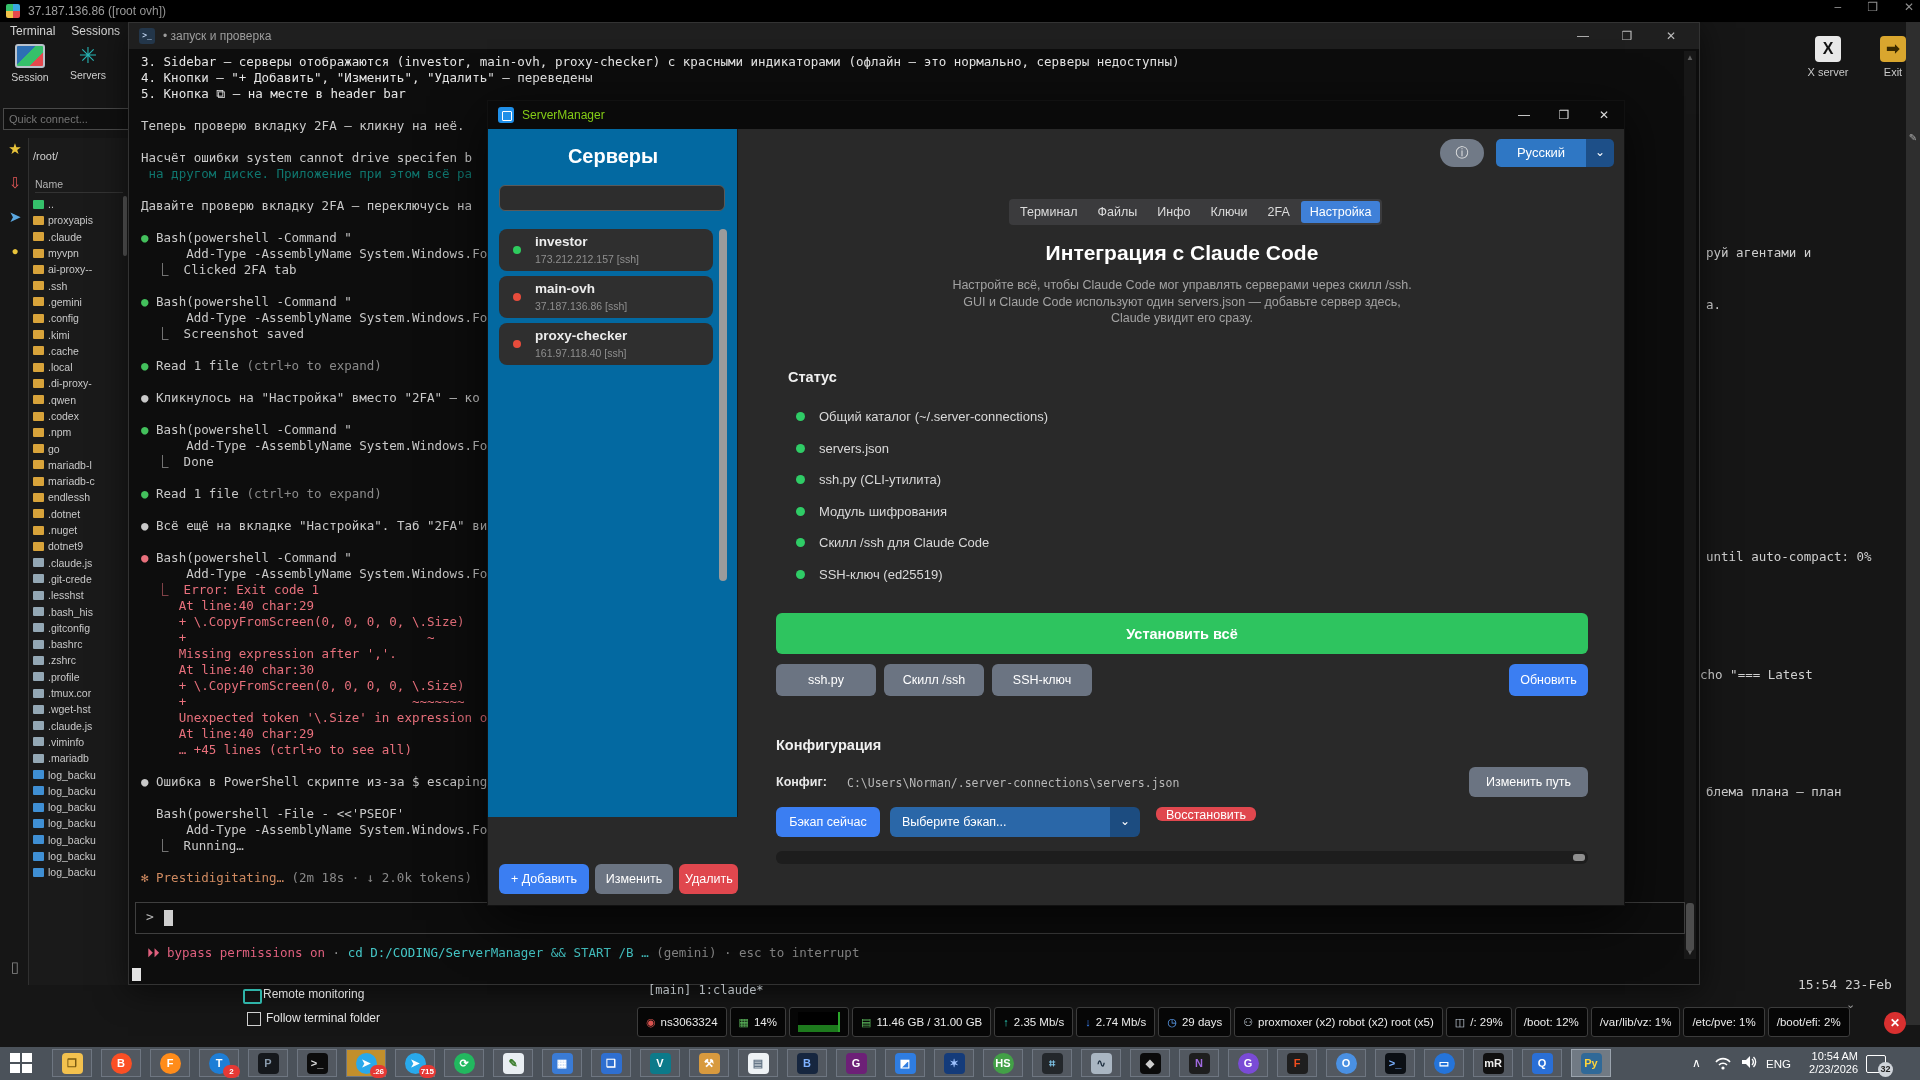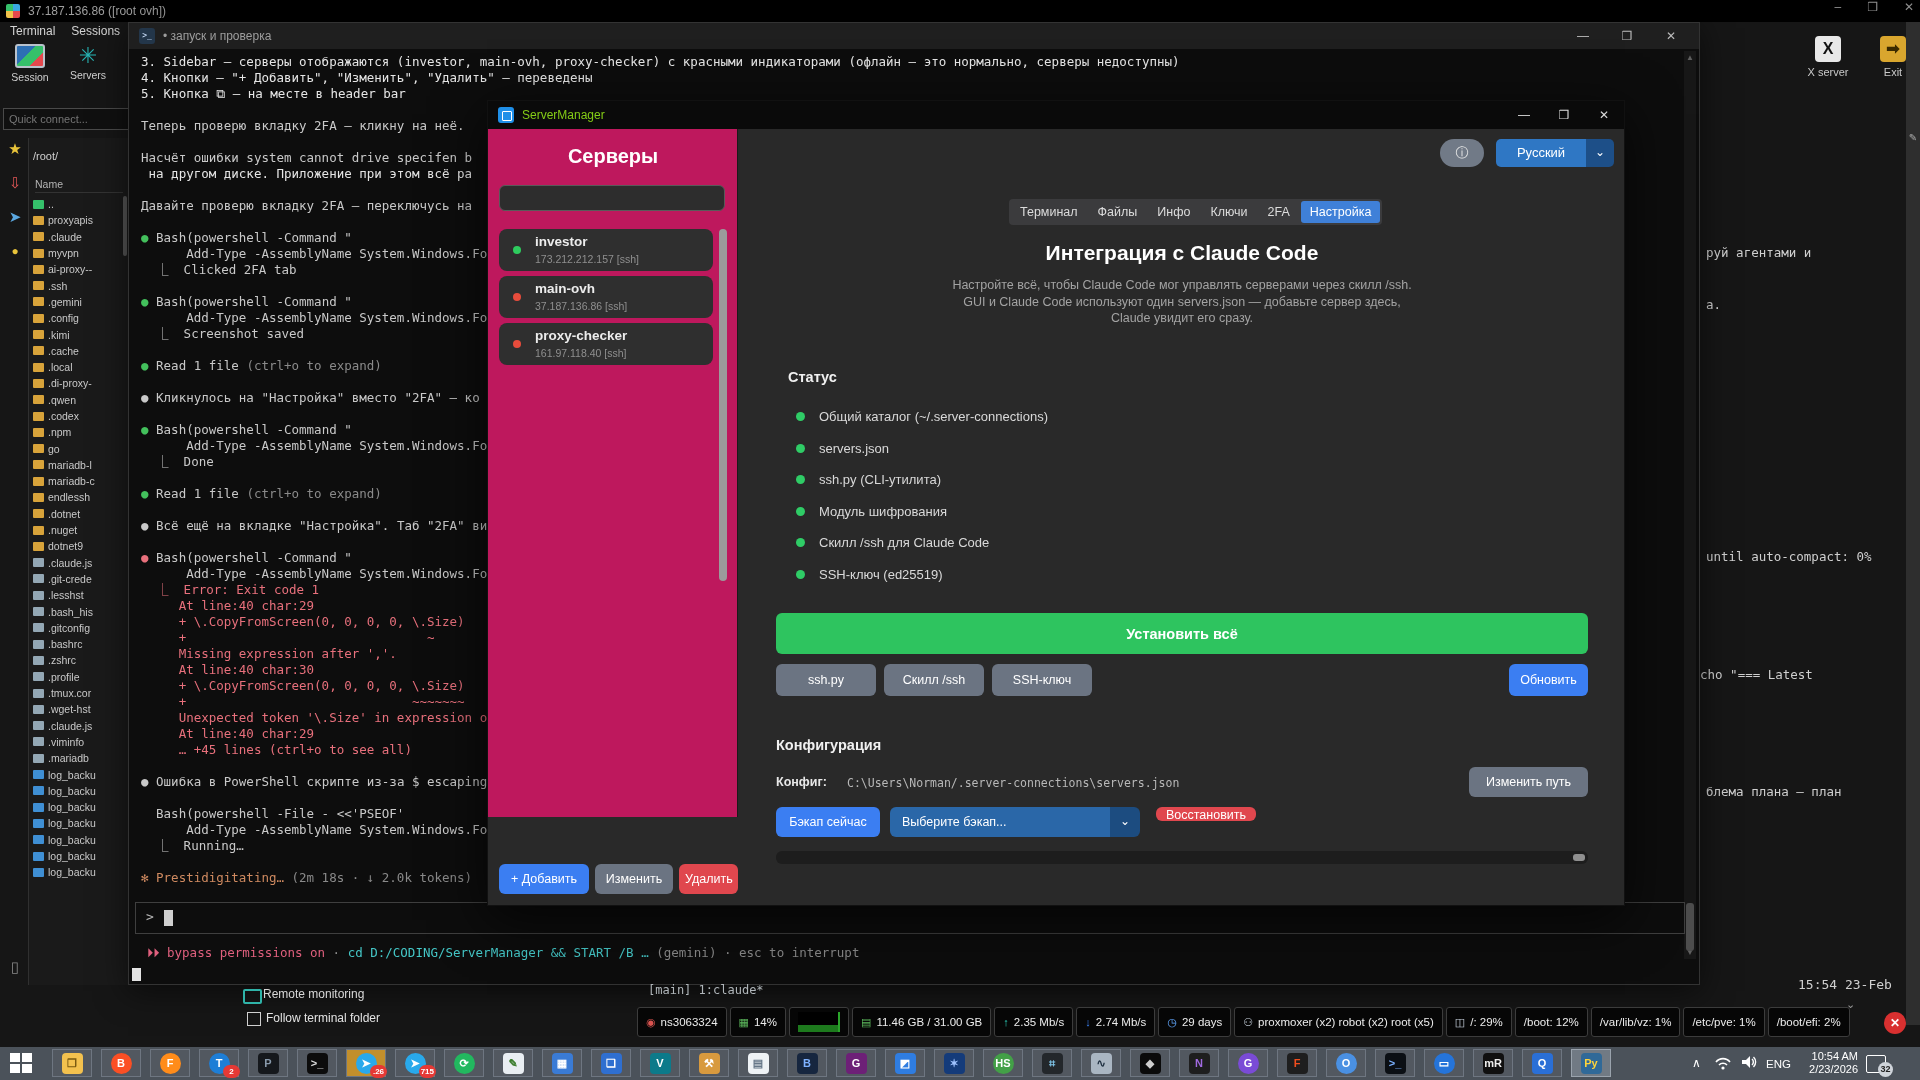--- a/index.html
+++ b/index.html
@@ -62,21 +62,21 @@
 
   
   .sm-win{position:absolute;left:487px;top:100px;width:1138px;height:806px;background:#292929;
     box-shadow:0 14px 50px rgba(0,0,0,.7);border:1px solid #111;box-sizing:border-box}
   .sm-title{position:absolute;left:0;top:0;right:0;height:28px;background:#0a0a0a;display:flex;align-items:center}
   .sm-appico{width:16px;height:16px;background:#1f8fe8;border-radius:3px;margin:0 8px 0 10px;position:relative}
   .sm-appico:after{content:"";position:absolute;left:4px;top:4px;width:8px;height:8px;border:1.5px solid #fff;border-radius:1px}
   .sm-title .stxt{font-size:12px;color:#84cc16}
   .sm-wc{position:absolute;right:0;top:0;height:28px;display:flex}
   .sm-wc span{width:40px;text-align:center;line-height:28px;color:#dcdcdc;font-size:12px}
-  .sm-side{position:absolute;left:0;top:28px;width:250px;height:688px;background:#be185d;border-right:1px solid #1a1a1a;box-sizing:border-box}
+  .sm-side{position:absolute;left:0;top:28px;width:250px;height:688px;background:#0369a1;border-right:1px solid #1a1a1a;box-sizing:border-box}
   .sm-side-title{position:absolute;left:0;top:16px;width:250px;text-align:center;font-size:20px;font-weight:bold;color:#fff}
   .sm-search{position:absolute;left:11px;top:56px;width:226px;height:26px;background:#2d2d2d;
     border:1px solid #5a5a5a;border-radius:6px;box-sizing:border-box;color:#ddd;padding:0 8px;font-size:12px}
   .srv{position:absolute;left:11px;width:214px;height:42px;background:#2f2f2f;border-radius:8px}
   .srv .dot{position:absolute;left:14px;top:17px;width:8px;height:8px;border-radius:50%}
   .srv .nm{position:absolute;left:36px;top:5px;font-size:13.5px;font-weight:bold;color:#ececec}
   .srv .ad{position:absolute;left:36px;top:24px;font-size:10.5px;color:#8f8f8f}
   .sm-side-scroll{position:absolute;left:231px;top:100px;width:8px;height:352px;background:#9b9b9b;border-radius:4px}
   .btnrow button{position:absolute;height:30px;border:none;border-radius:6px;color:#fff;font-size:12.5px;
     font-family:"Liberation Sans",sans-serif;overflow:hidden;white-space:nowrap}
@@ -371,21 +371,21 @@
     </div>
   </div>
   <div class="term-body" id="term-lines">
       <div class="tline"><span style="color: rgb(230, 230, 230);">3. Sidebar — серверы отображаются (investor, main-ovh, proxy-checker) с красными индикаторами (офлайн — это нормально, серверы недоступны)</span></div>
       <div class="tline"><span style="color: rgb(230, 230, 230);">4. Кнопки — "+ Добавить", "Изменить", "Удалить" — переведены</span></div>
       <div class="tline"><span style="color: rgb(230, 230, 230);">5. Кнопка ⧉ — на месте в header bar</span></div>
       <div class="tline">&nbsp;</div>
       <div class="tline"><span style="color: rgb(201, 201, 201);">Теперь проверю вкладку 2FA — кликну на неё.</span></div>
       <div class="tline">&nbsp;</div>
       <div class="tline"><span style="color: rgb(201, 201, 201);">Насчёт ошибки system cannot drive specifen b</span></div>
-      <div class="tline"><span style="color: #e5e5e5;"> на другом диске. Приложение при этом всё ра</span></div>
+      <div class="tline"><span style="color: #0f766e;"> на другом диске. Приложение при этом всё ра</span></div>
       <div class="tline">&nbsp;</div>
       <div class="tline"><span style="color: rgb(201, 201, 201);">Давайте проверю вкладку 2FA — переключусь на</span></div>
       <div class="tline">&nbsp;</div>
       <div class="tline"><span style="color: rgb(67, 192, 92);">● </span><span style="color: rgb(201, 201, 201);">Bash(powershell -Command "</span></div>
       <div class="tline"><span style="color: rgb(201, 201, 201);">      Add-Type -AssemblyName System.Windows.Fo</span></div>
       <div class="tline"><span style="color: rgb(201, 201, 201);">  ⎿  Clicked 2FA tab</span></div>
       <div class="tline">&nbsp;</div>
       <div class="tline"><span style="color: rgb(67, 192, 92);">● </span><span style="color: rgb(201, 201, 201);">Bash(powershell -Command "</span></div>
       <div class="tline"><span style="color: rgb(201, 201, 201);">      Add-Type -AssemblyName System.Windows.Fo</span></div>
       <div class="tline"><span style="color: rgb(201, 201, 201);">  ⎿  Screenshot saved</span></div>

